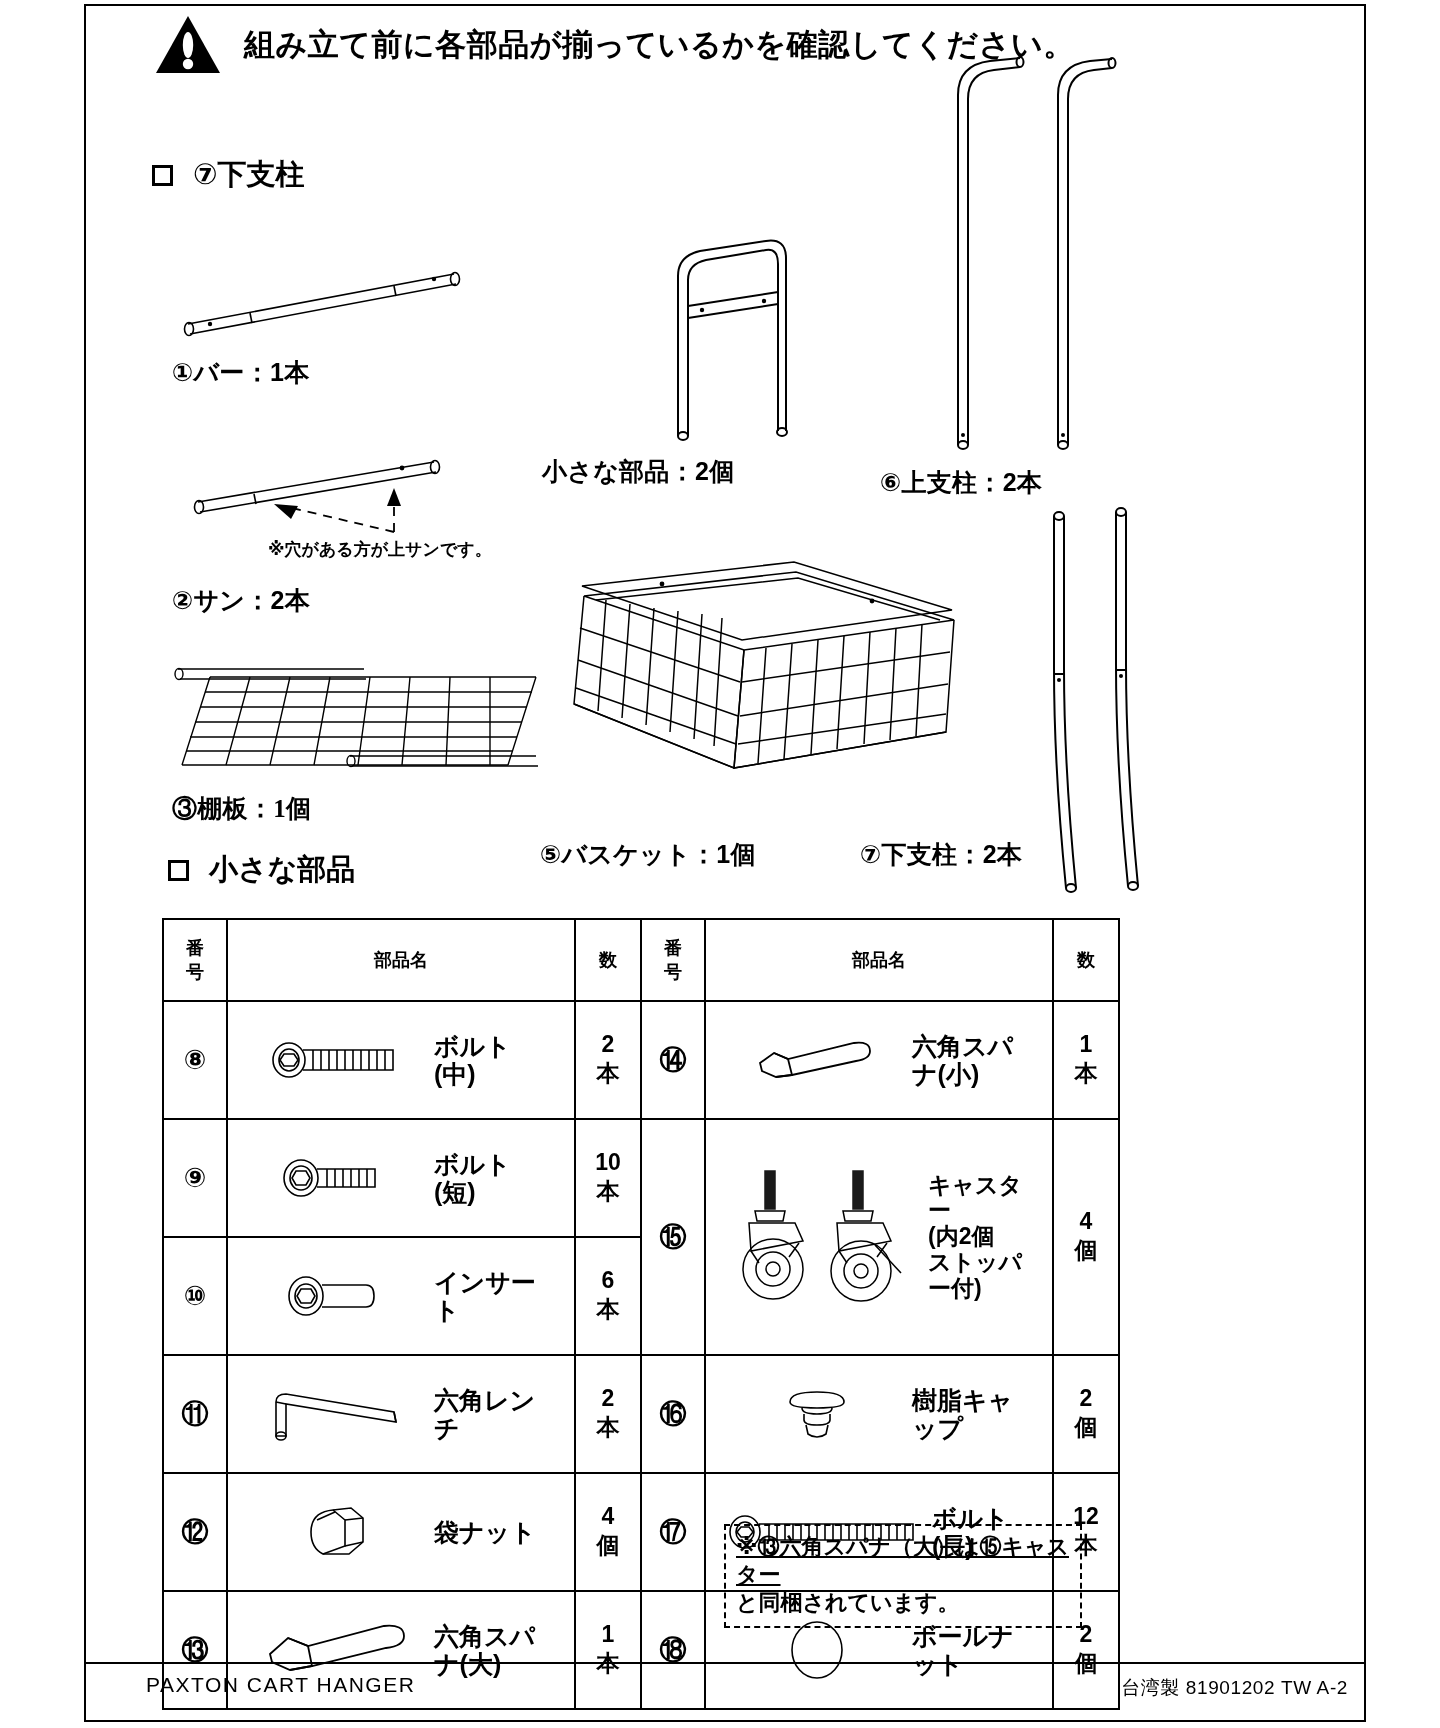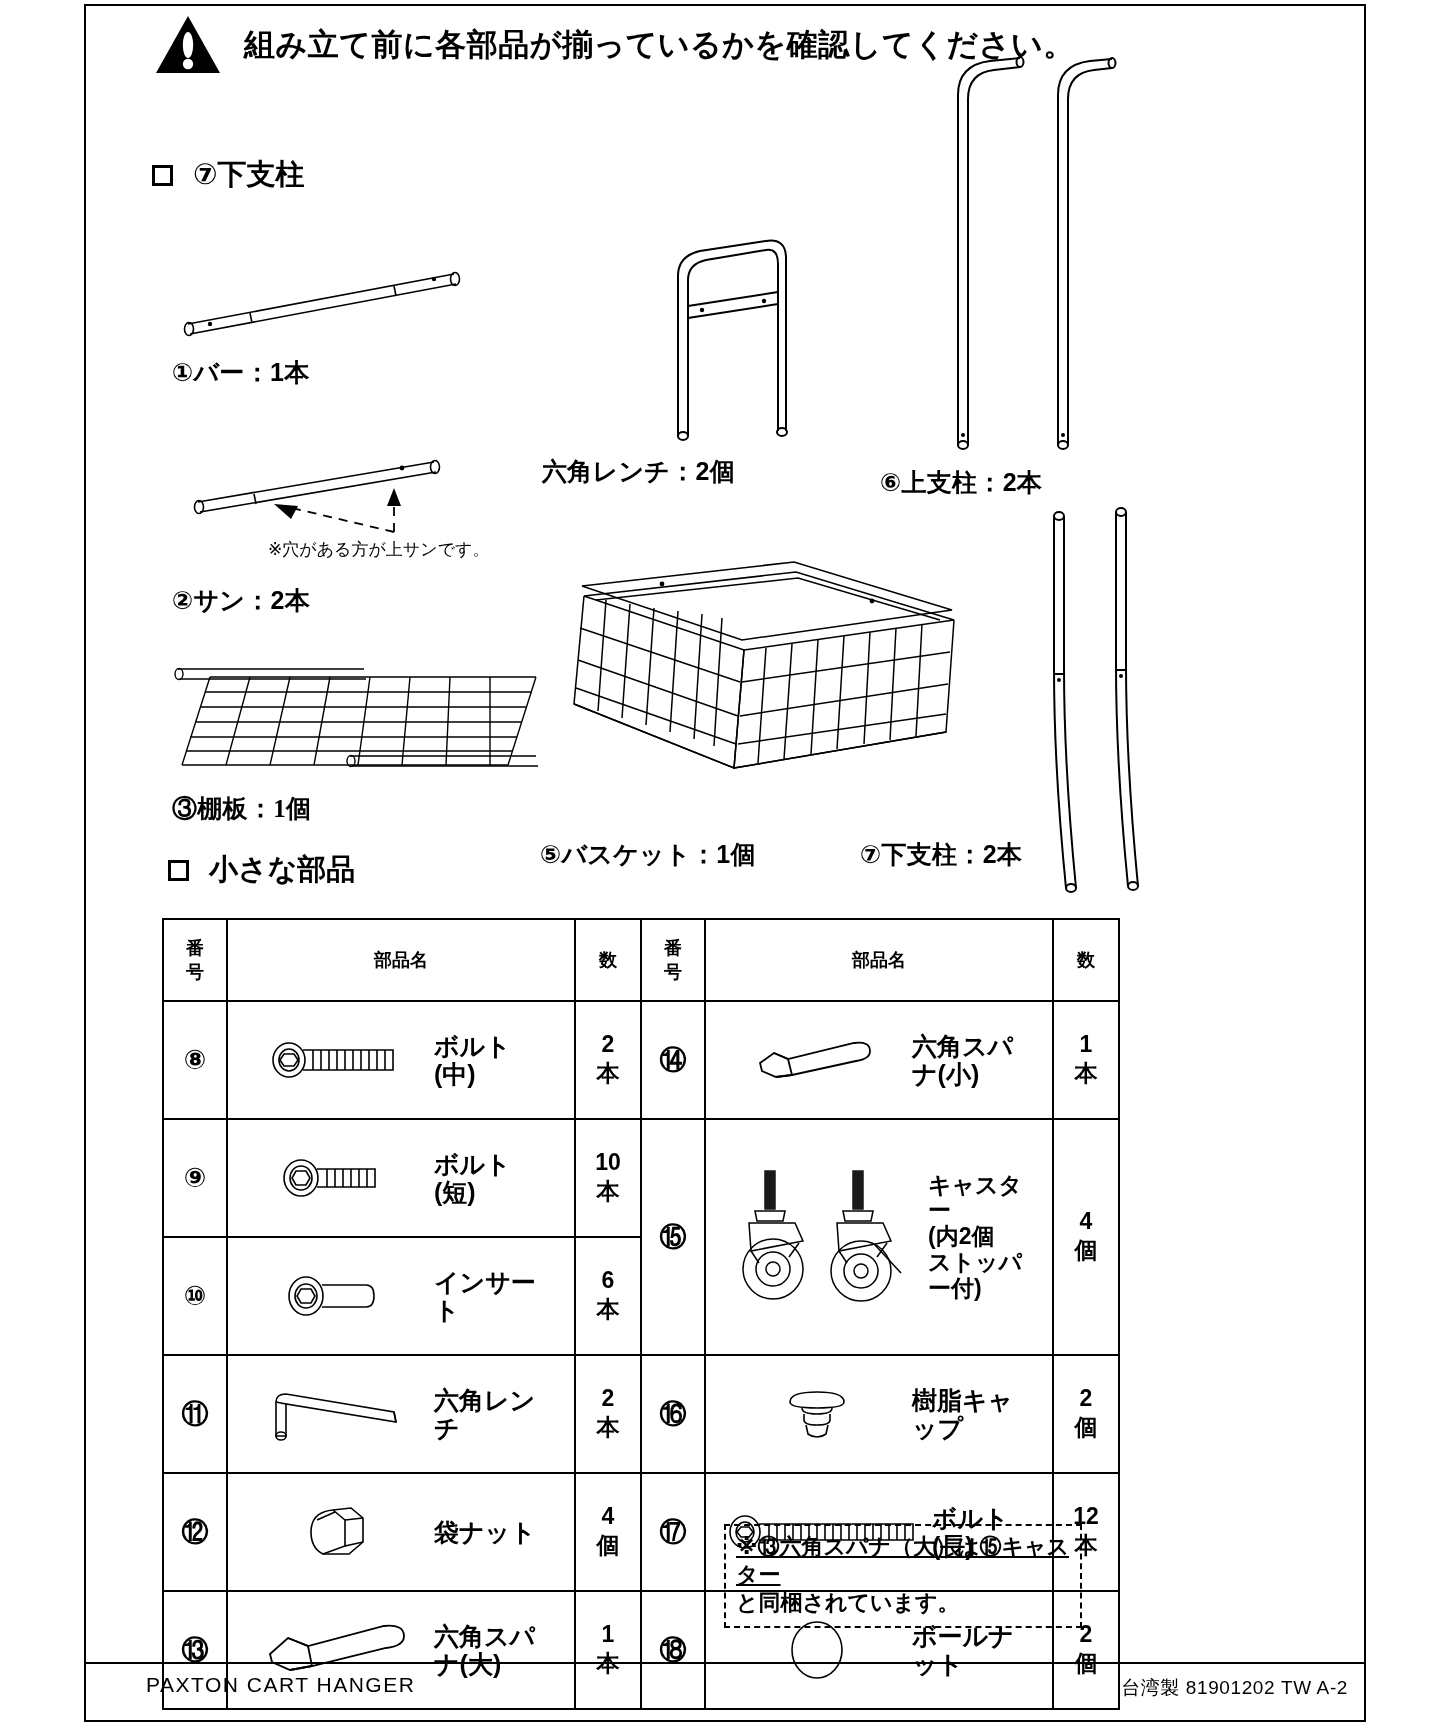--- a/index.html
+++ b/index.html
@@ -70,21 +70,21 @@
   .cap {
     position: absolute;
     font-size: 25px;
     font-weight: bold;
     white-space: nowrap;
     letter-spacing: 0.3px;
   }
   .note-cap {
     position: absolute;
     font-size: 17px;
-    font-weight: normal;
+    font-weight: bold;
     white-space: nowrap;
   }
 
   
   .draw { position: absolute; }
 
   
   #parts-table {
     position: absolute;
     left: 156px;
@@ -257,21 +257,21 @@
       <path d="M22 200 L22 40 Q22 20 44 15 L110 5 Q130 2 130 22 L130 195"></path>
       <path d="M32 200 L32 44 Q32 28 50 24 L110 14 Q122 12 122 28 L122 195"></path>
       <path d="M32 70 L122 56"></path>
       <path d="M32 82 L122 68"></path>
       <ellipse cx="27" cy="200" rx="5" ry="4"></ellipse>
       <ellipse cx="126" cy="196" rx="5" ry="4"></ellipse>
     </g>
     <circle cx="46" cy="74" r="2.2" fill="#000"></circle>
     <circle cx="108" cy="65" r="2.2" fill="#000"></circle>
   </svg>
-  <div class="cap" style="left:536px; top:455px;">六角レンチ：2個</div>
+  <div class="cap" style="left:536px; top:455px;">小さな部品：2個</div>
 
   <svg class="draw" style="left:560px; top:548px;" width="400" height="270" viewBox="0 0 400 270">
     <g fill="none" stroke="#000" stroke-width="1.5">
 
       <path d="M16 38 L228 14 L386 62 L176 92 Z"></path>
       <path d="M18 48 L230 24 L388 72 L178 102 Z"></path>
 
       <path d="M18 48 L8 156 L168 220 L178 102"></path>
       <path d="M178 102 L168 220 L380 184 L388 72"></path>
 

